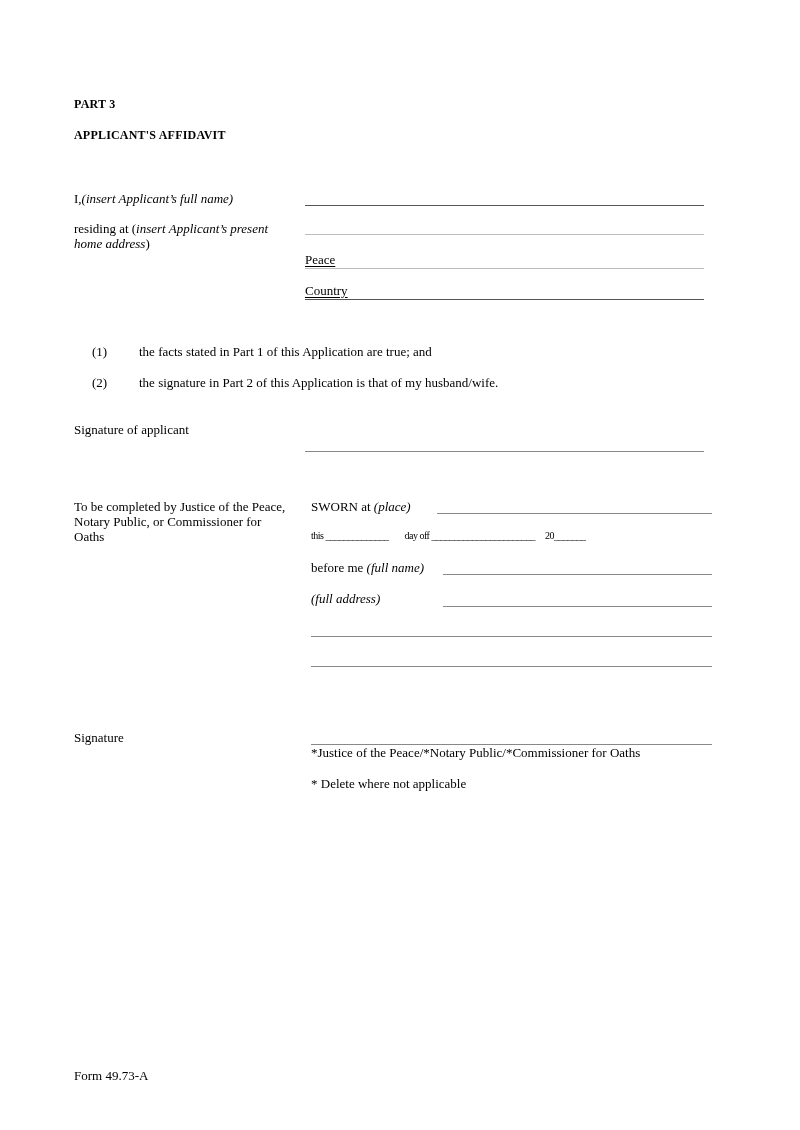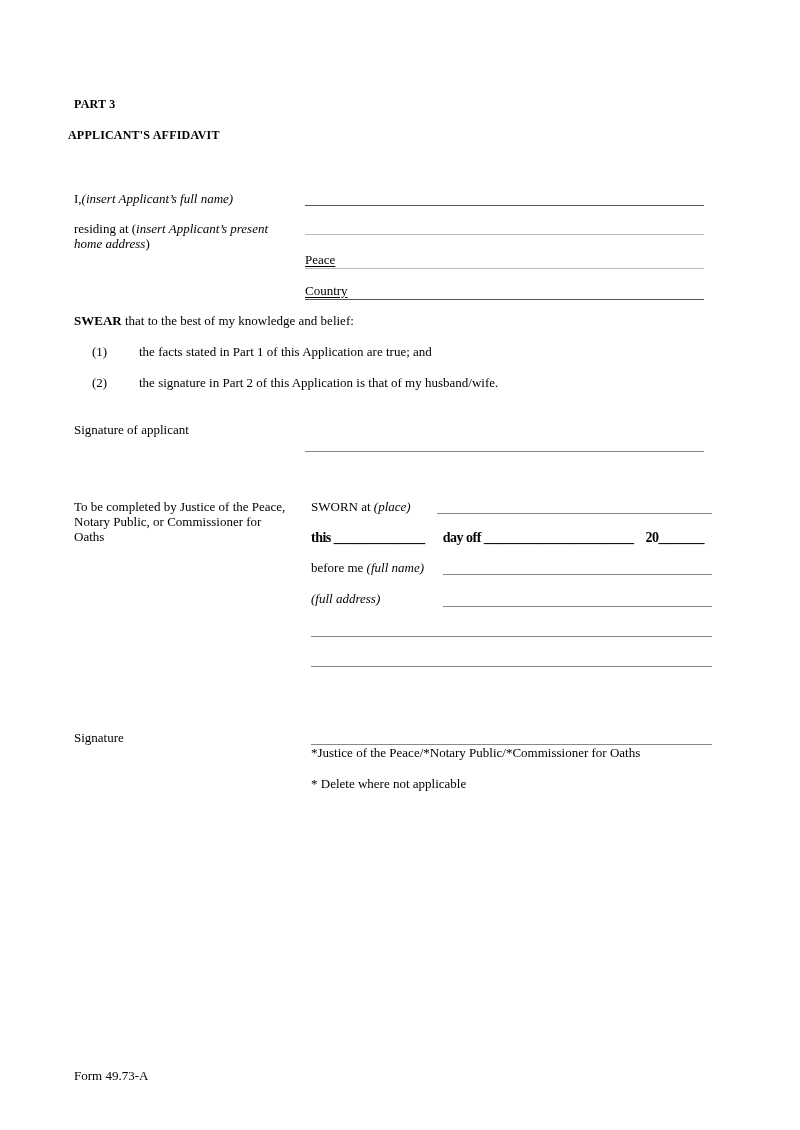--- a/index.html
+++ b/index.html
@@ -43,23 +43,22 @@
   }
   .rule.dark { border-top-color: #555; }
   .rule.light { border-top-color: #bdbdbd; }
 
   .uline {
     text-decoration: underline;
     text-underline-offset: 2px;
   }
 
   .blank {
-    font-size: 14px;
+    font-size: 10px;
     letter-spacing: -0.5px;
-    font-weight: bold;
   }
 
   .numitem {
     font-size: 13px;
   }
   .numitem .n {
     position: absolute;
     left: 0;
   }
   .numitem .t {
@@ -68,43 +67,40 @@
     white-space: nowrap;
   }
 </style>
 </head>
 <body>
 
 <div class="page">
 
   <div class="abs hd" style="left:74px; top:97px;">PART 3</div>
 
-  <div class="abs hd" style="left:68px; top:128px;">APPLICANT'S AFFIDAVIT</div>
+  <div class="abs hd" style="left:74px; top:128px;">APPLICANT'S AFFIDAVIT</div>
 
 
   <div class="abs txt" style="left:74px; top:191px; white-space:nowrap;">
     <span>I,</span><span class="ital">(insert Applicant’s full name)</span>
   </div>
   <div class="rule dark" style="left:305px; top:205px; width:399px;"></div>
 
   <div class="abs txt ital" style="left:74px; top:221px; white-space:nowrap;">
     <span style="font-style:normal">residing at (</span>insert Applicant’s present
   </div>
   <div class="abs txt ital" style="left:74px; top:236px; white-space:nowrap;">home address<span style="font-style:normal">)</span></div>
   <div class="rule light" style="left:305px; top:234px; width:399px;"></div>
 
   <div class="abs txt" style="left:305px; top:252px;"><span class="uline">Peace</span></div>
   <div class="rule light" style="left:305px; top:268px; width:399px;"></div>
 
   <div class="abs txt" style="left:305px; top:283px;"><span class="uline">Country</span></div>
   <div class="rule dark" style="left:305px; top:299px; width:399px;"></div>
 
-  <div class="abs txt" style="left:74px; top:313px; white-space:nowrap;">
-    <span class="bold">SWEAR</span><span> that to the best of my knowledge and belief:</span>
-  </div>
 
   <div class="abs numitem" style="left:92px; top:344px; width:560px; height:16px;">
     <span class="n">(1)</span>
     <span class="t">the facts stated in Part 1 of this Application are true; and</span>
   </div>
 
   <div class="abs numitem" style="left:92px; top:375px; width:560px; height:16px;">
     <span class="n">(2)</span>
     <span class="t">the signature in Part 2 of this Application is that of my husband/wife.</span>
   </div>

